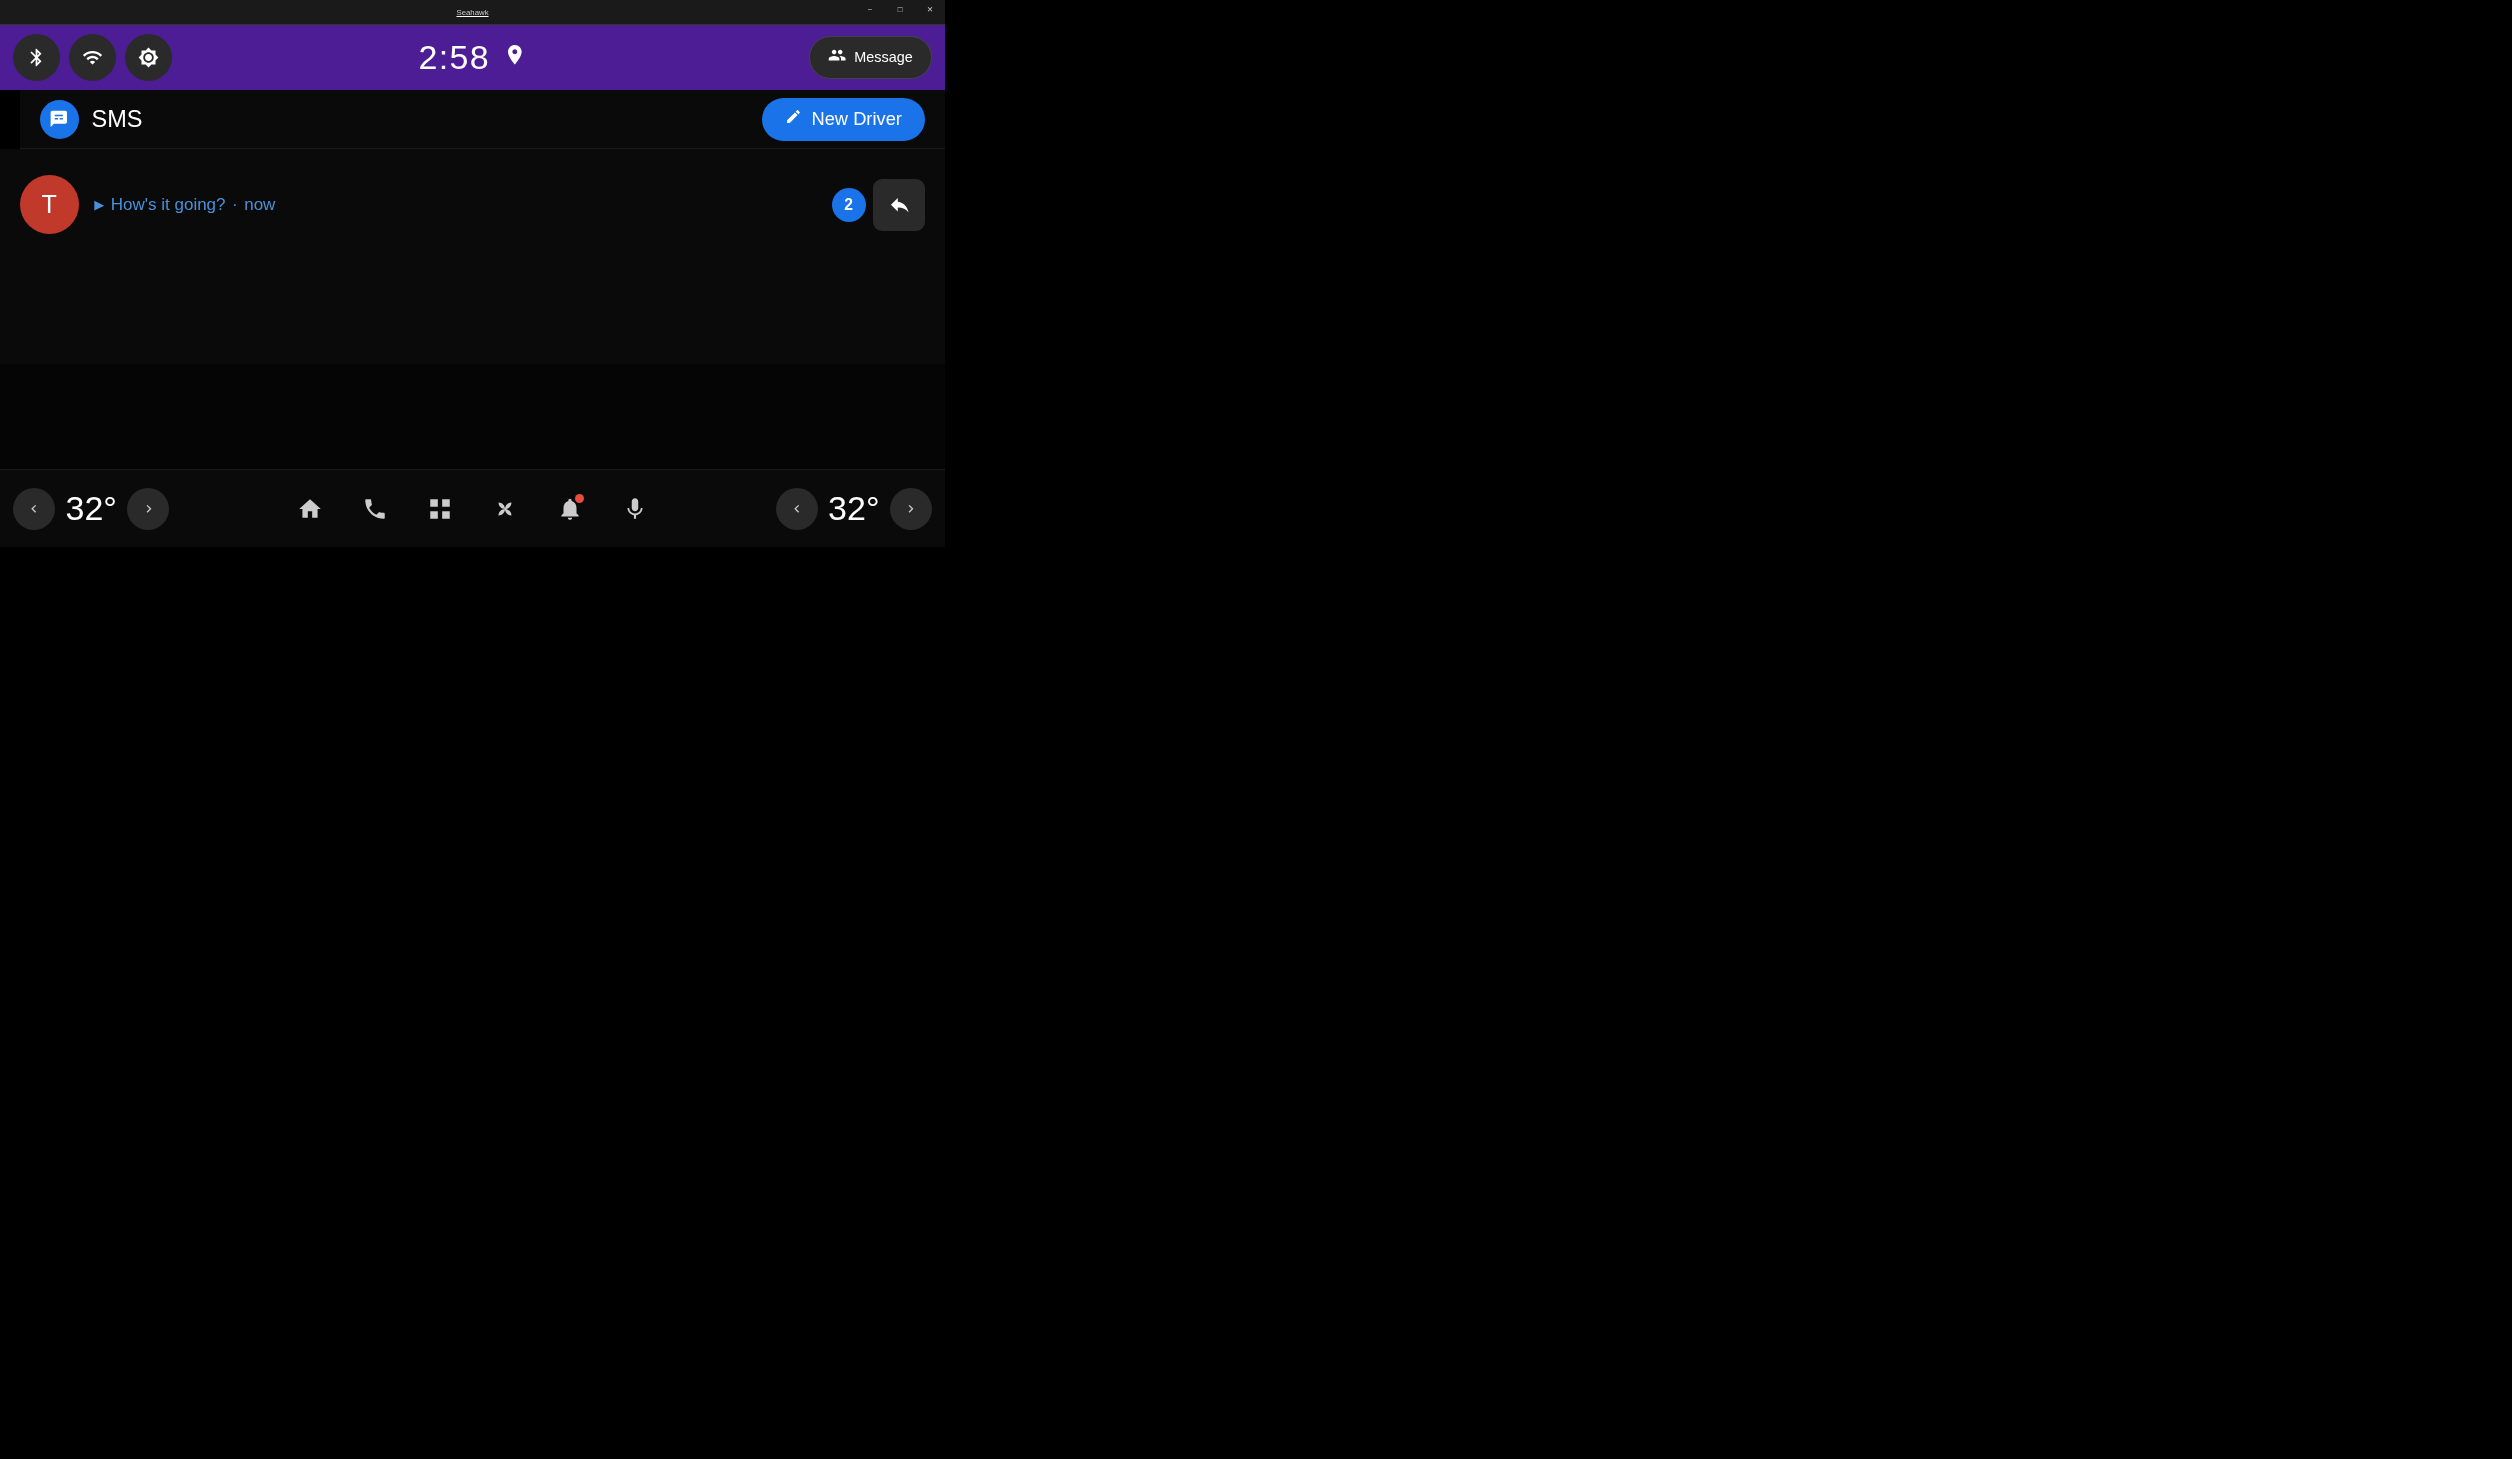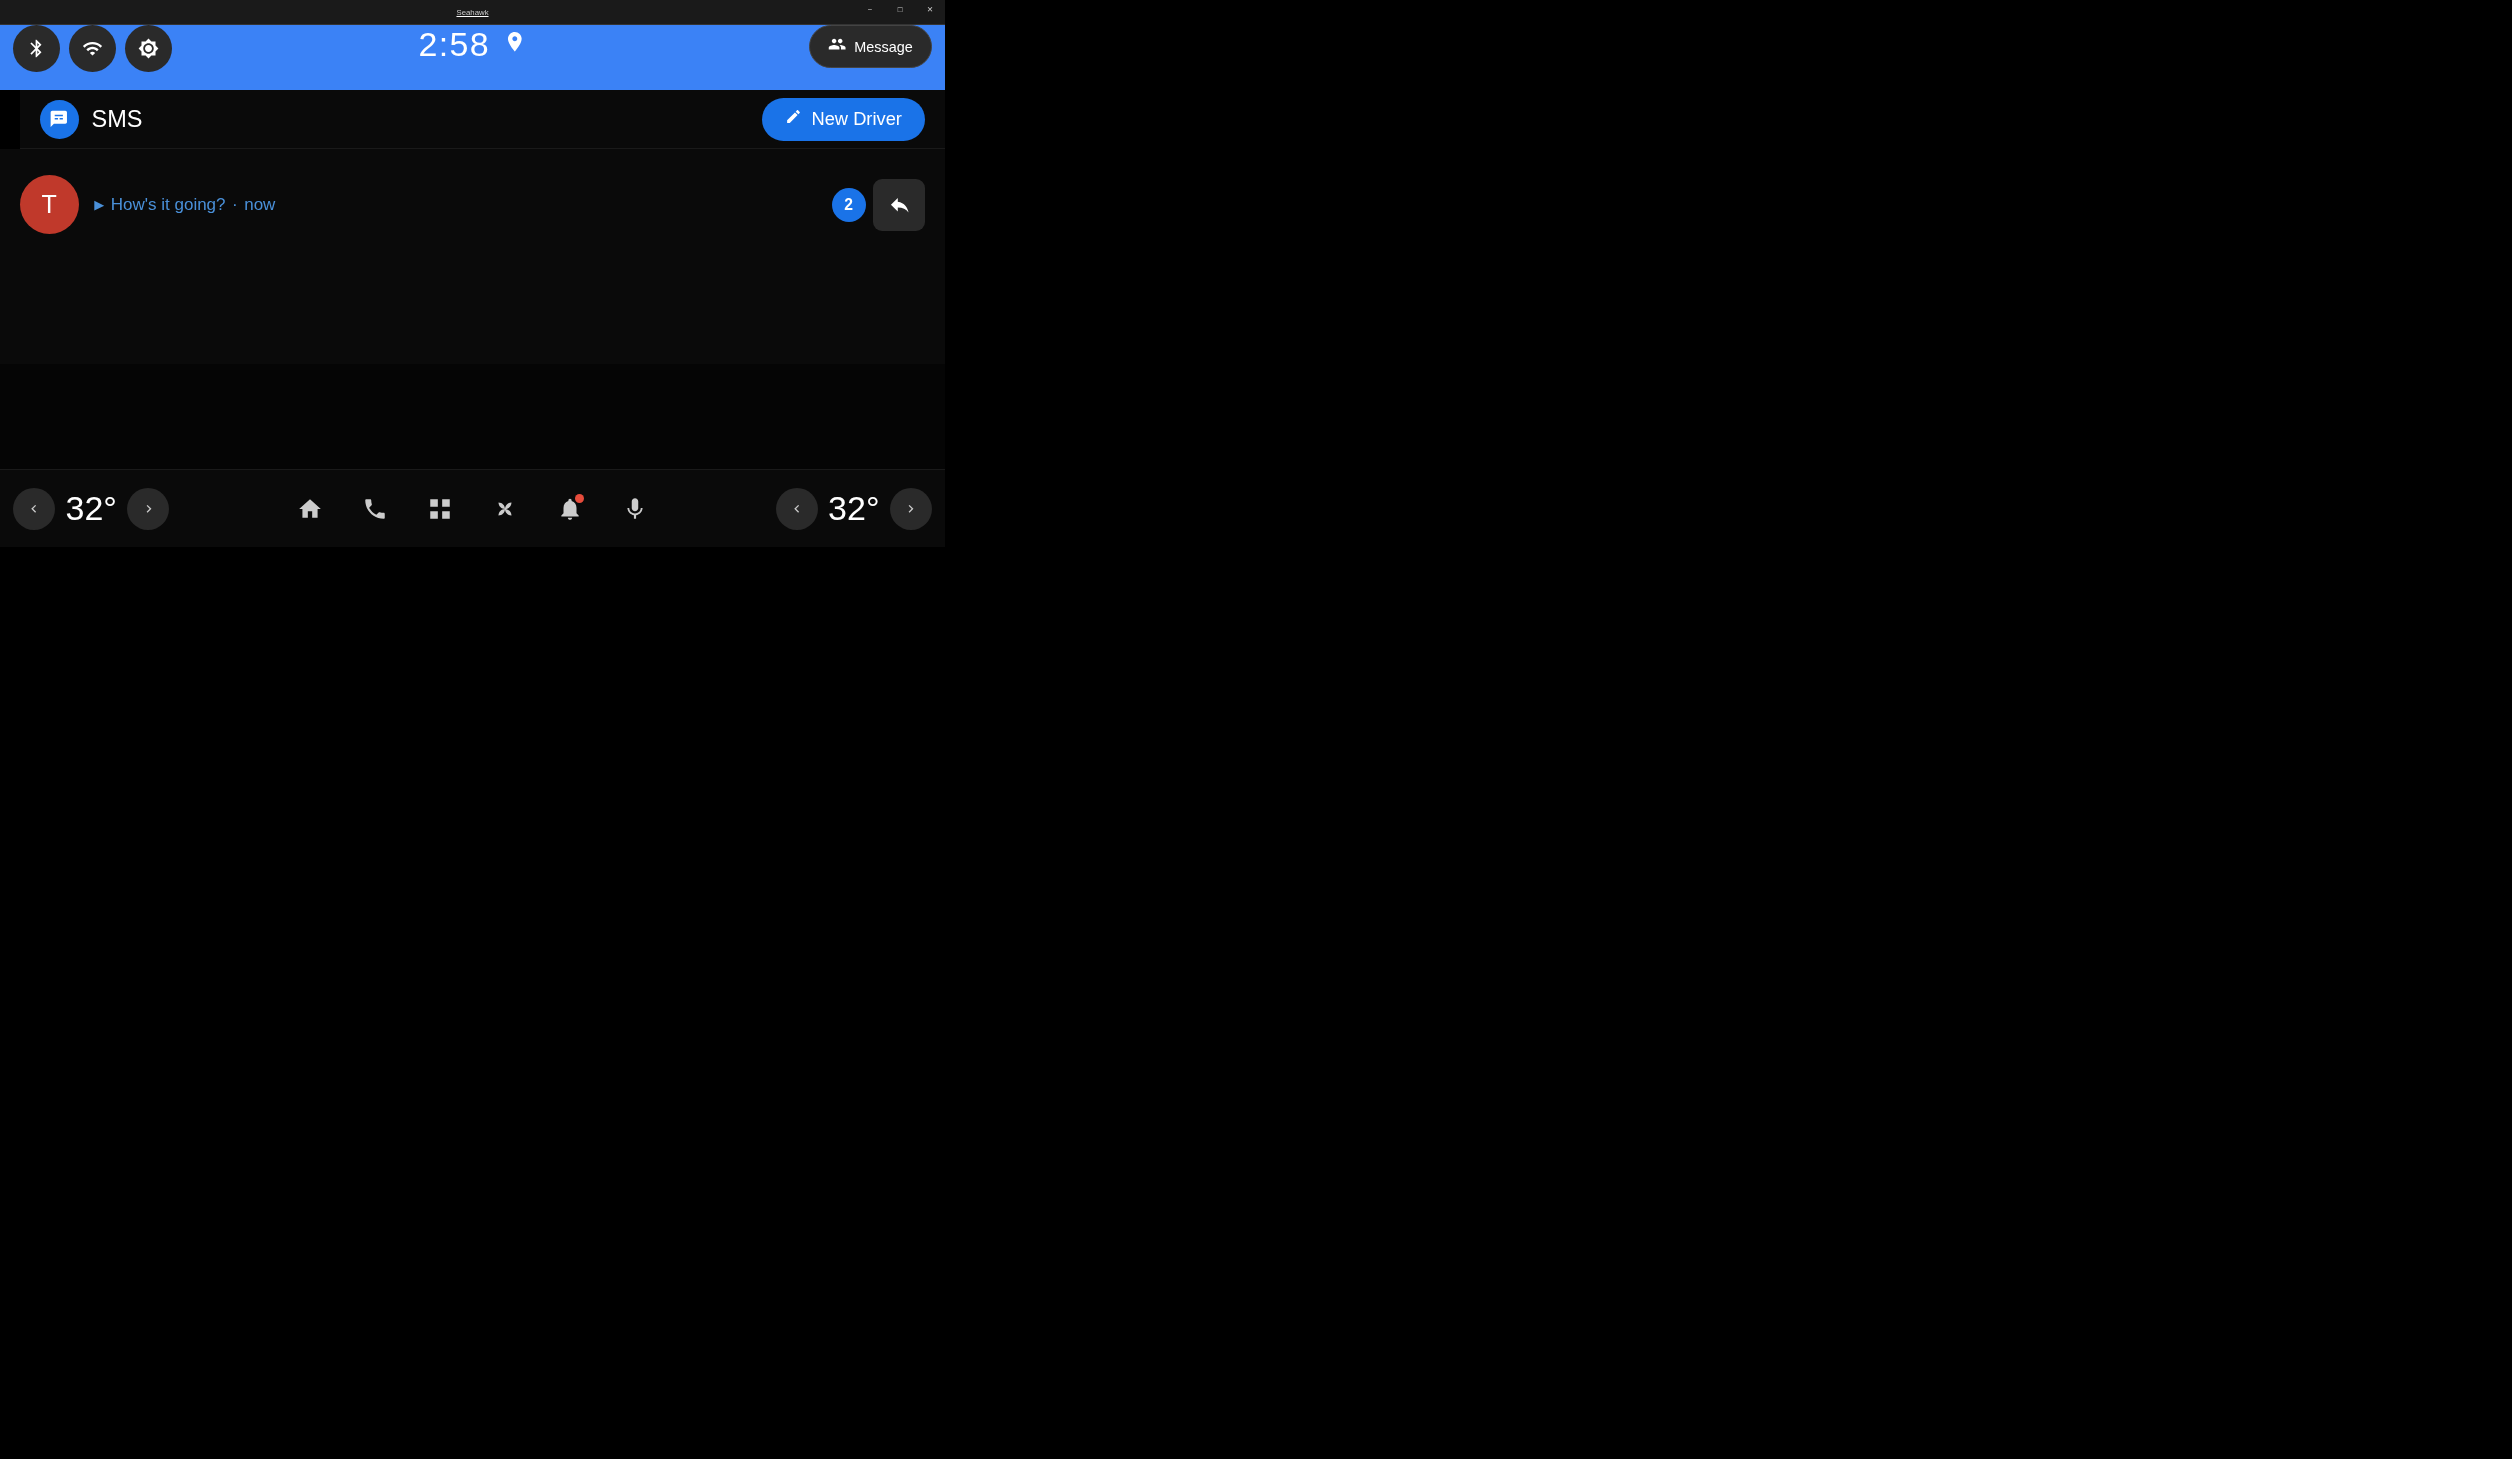--- a/index.html
+++ b/index.html
@@ -51,24 +51,24 @@
       color: #ccc;
       cursor: pointer;
       display: flex;
       align-items: center;
       justify-content: center;
       font-size: 7.8px;
     }
 
     
     .status-bar {
-      background: #3b82f6;
+      background: #4c1d95;
       height: 65px;
       display: flex;
-      align-items: flex-start;
+      align-items: center;
       padding: 0 13px;
       position: relative;
     }
 
     .status-left {
       display: flex;
       gap: 9.1px;
       align-items: center;
     }
 

